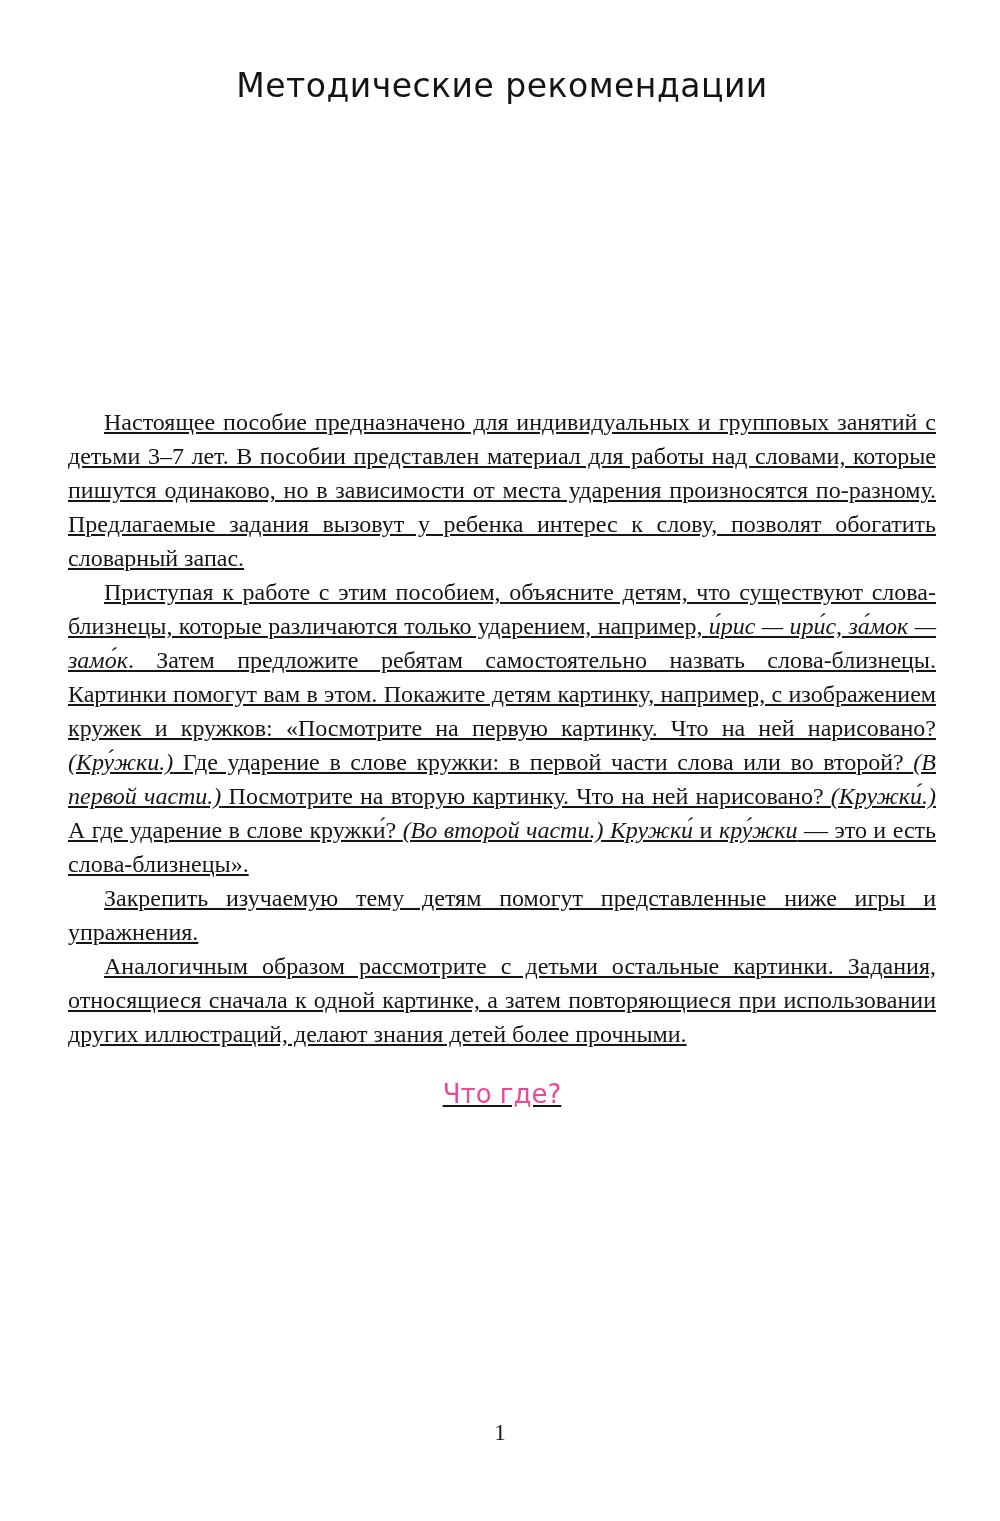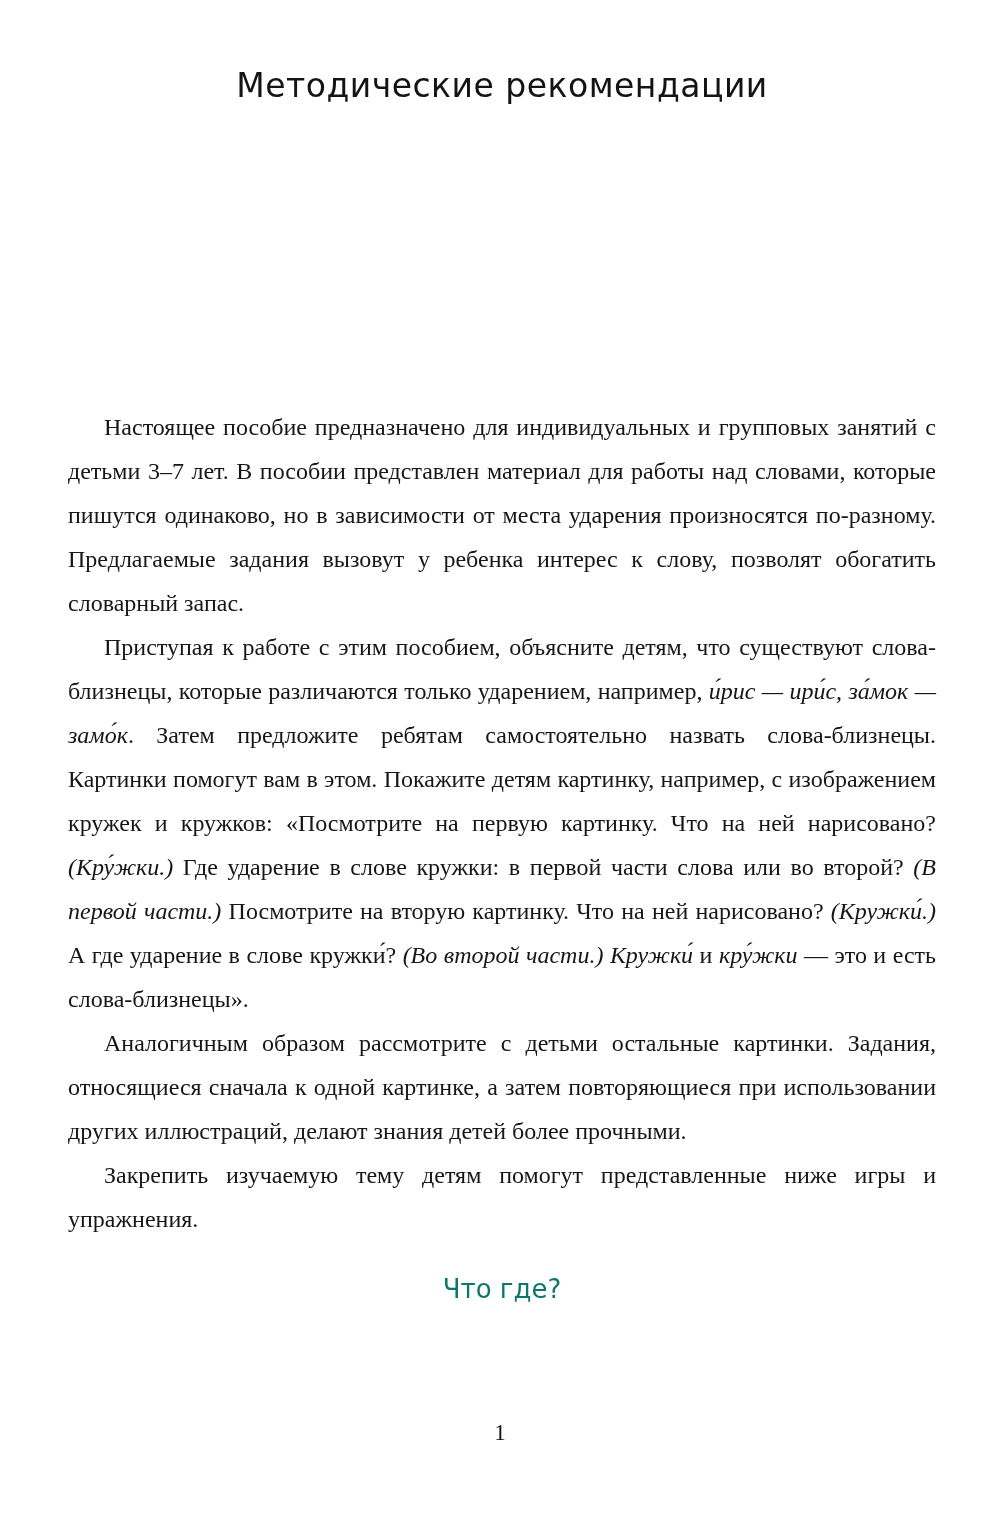--- a/index.html
+++ b/index.html
@@ -26,38 +26,39 @@
     font-family: "DejaVu Sans", "Liberation Sans", sans-serif;
     font-weight: normal;
     font-size: 33px;
     letter-spacing: 0.5px;
     text-align: center;
     margin: 0 0 300px 0;
     color: #141414;
   }
   .body-text {
     font-size: 24px;
-    line-height: 44px;
+    line-height: 34px;
     text-align: justify;
+    text-decoration: underline;
   }
   .body-text p.para {
     margin: 0;
     text-indent: 36px;
   }
   .body-text .em {
     font-style: italic;
   }
   .subheading {
     font-family: "DejaVu Sans", "Liberation Sans", sans-serif;
     font-weight: normal;
     font-size: 26px;
     text-align: center;
     text-indent: 0;
     margin: 26px 0 14px 0;
-    color: #0f766e;
+    color: #ec4899;
   }
   .page-number {
     position: absolute;
     top: 1420px;
     left: 0;
     width: 1000px;
     text-align: center;
     font-family: "Liberation Serif", "DejaVu Serif", serif;
     font-size: 23px;
     color: #161616;
@@ -65,19 +66,19 @@
 </style>
 </head>
 <body>
 
 <div class="page">
   <h1 class="title">Методические рекомендации</h1>
 
   <div class="body-text">
       <p class="para"><span>Настоящее пособие предназначено для индивидуальных и групповых занятий с детьми 3–7 лет. В пособии представлен материал для работы над словами, которые пишутся одинаково, но в зависимости от места ударения произносятся по-разному. Предлагаемые задания вызовут у ребенка интерес к слову, позволят обогатить словарный запас.</span></p>
       <p class="para"><span>Приступая к работе с этим пособием, объясните детям, что существуют слова-близнецы, которые различаются только ударением, например, </span><span class="em">и́рис — ири́с, за́мок — замо́к</span><span>. Затем предложите ребятам самостоятельно назвать слова-близнецы. Картинки помогут вам в этом. Покажите детям картинку, например, с изображением кружек и кружков: «Посмотрите на первую картинку. Что на ней нарисовано? </span><span class="em">(Кру́жки.)</span><span> Где ударение в слове кружки: в первой части слова или во второй? </span><span class="em">(В первой части.)</span><span> Посмотрите на вторую картинку. Что на ней нарисовано? </span><span class="em">(Кружки́.)</span><span> А где ударение в слове кружки́? </span><span class="em">(Во второй части.) Кружки́</span><span> и </span><span class="em">кру́жки</span><span> — это и есть слова-близнецы».</span></p>
+      <p class="para"><span>Закрепить изучаемую тему детям помогут представленные ниже игры и упражнения.</span></p>
       <p class="para"><span>Аналогичным образом рассмотрите с детьми остальные картинки. Задания, относящиеся сначала к одной картинке, а затем повторяющиеся при использовании других иллюстраций, делают знания детей более прочными.</span></p>
-      <p class="para"><span>Закрепить изучаемую тему детям помогут представленные ниже игры и упражнения.</span></p>
       <h2 class="subheading"><span>Что где?</span></h2>
     </div>
 
   <div class="page-number">1</div>
 </div>
 
 </body></html>

